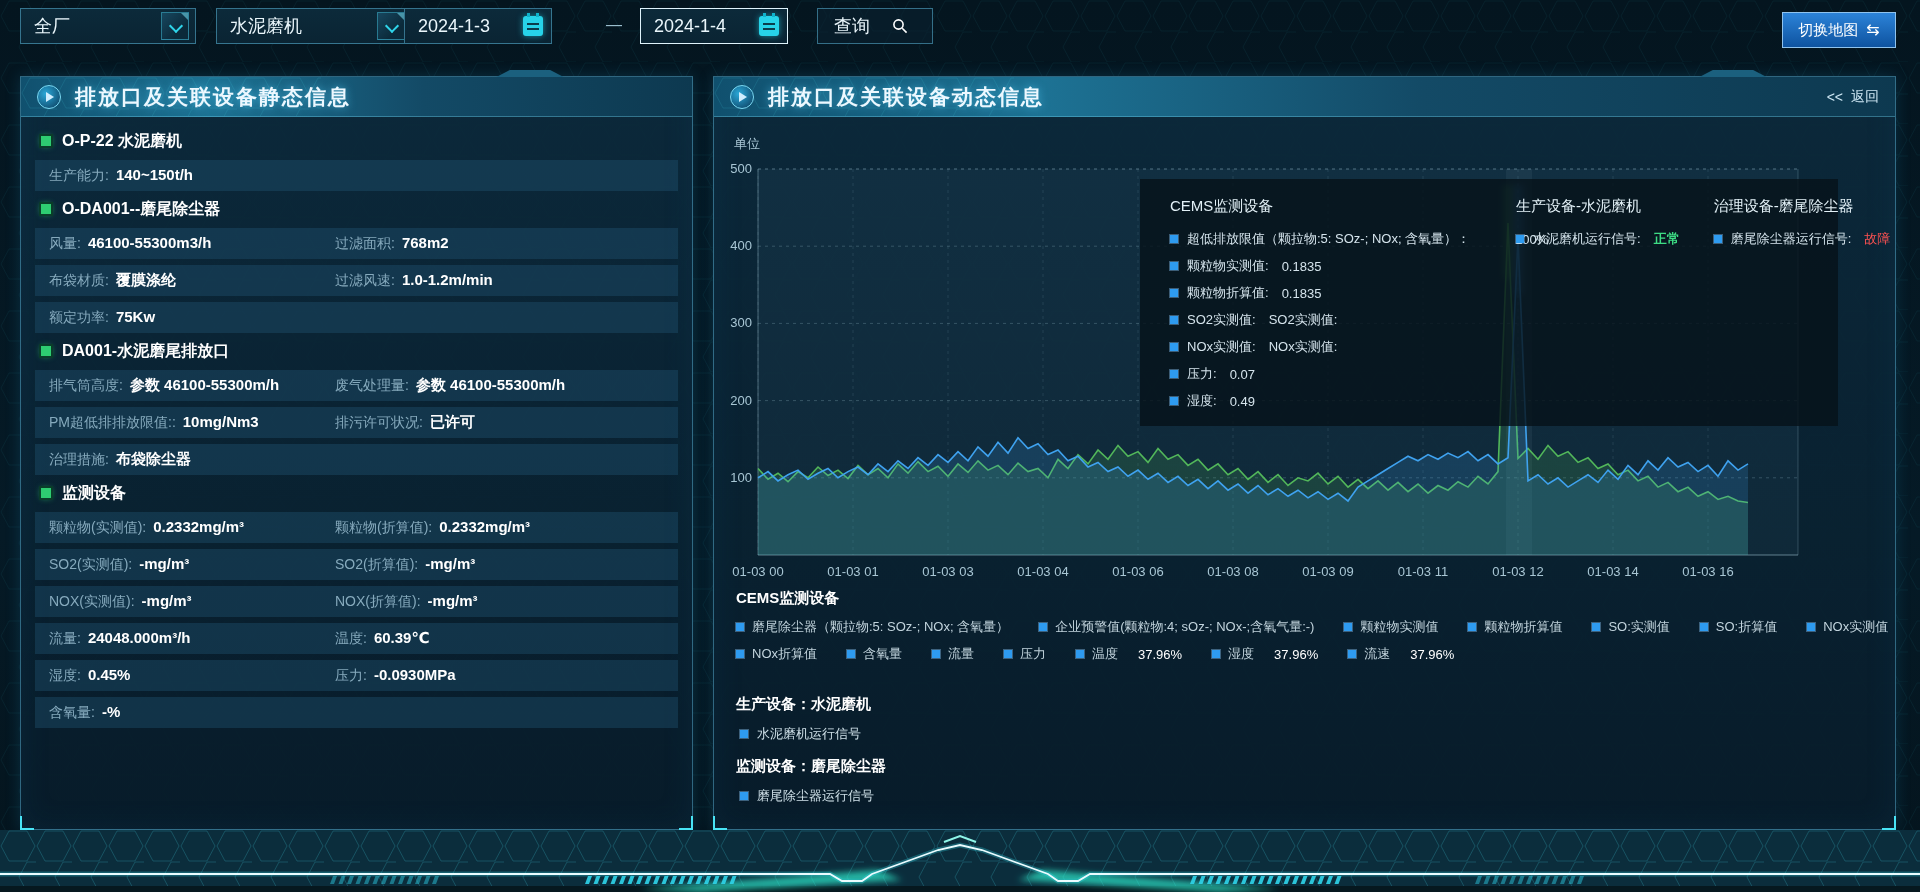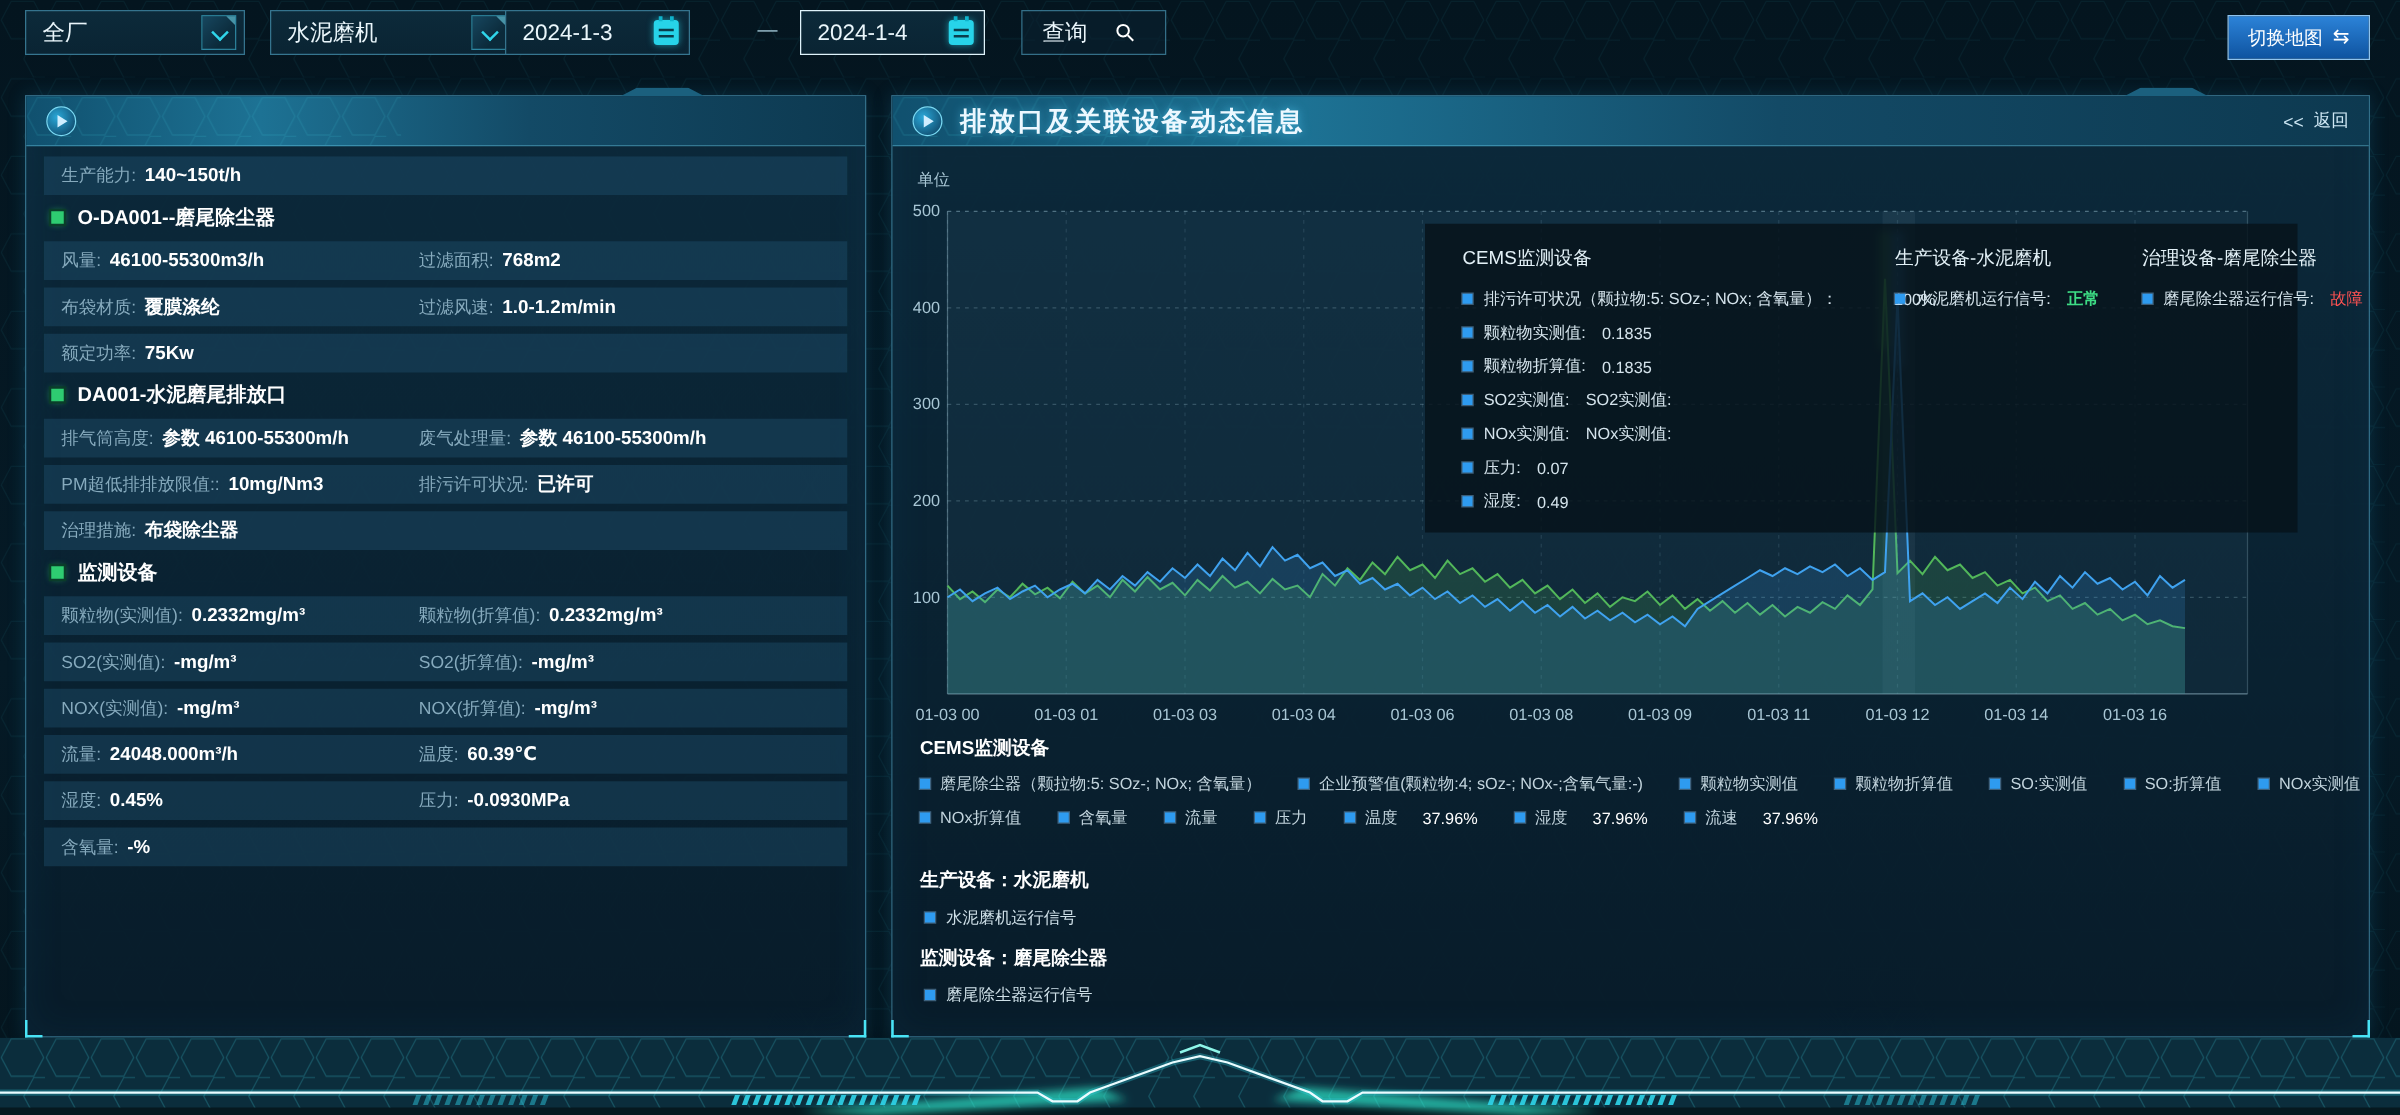--- a/index.html
+++ b/index.html
@@ -144,22 +144,27 @@
 
   <section class="panel left-panel">
     <div class="panel-notch"></div>
     <div class="panel-header">
       <svg class="hex-fill">
           <rect width="100%" height="100%" fill="url(#hexp)" opacity="0.3"></rect>
         </svg>
       <span class="play-icon">
           <i></i>
         </span>
+      <h2 class="panel-title">排放口及关联设备静态信息</h2>
     </div>
     <div class="panel-body" id="static-body">
+        <div class="sec-heading">
+          <span class="sec-bullet"></span>
+          <span>O-P-22 水泥磨机</span>
+        </div>
         <div class="info-row">
           <div class="cell">
             <span class="lbl">生产能力:</span>
             <span class="val">140~150t/h</span>
           </div>
         </div>
         <div class="sec-heading">
           <span class="sec-bullet"></span>
           <span>O-DA001--磨尾除尘器</span>
         </div>
@@ -357,21 +362,21 @@
           <div class="xtick" style="left: 899px; top: 487px;">01-03 14</div>
           <div class="xtick" style="left: 994px; top: 487px;">01-03 16</div>
         </div>
 
       <div class="chart-tooltip">
         <div class="tt-col" style="width:312px">
           <div class="tt-title">CEMS监测设备</div>
           <div id="tt-items-1">
               <div class="tt-item">
                 <span class="sq"></span>
-                <span>排污许可状况（颗拉物:5: SOz-; NOx; 含氧量）：</span>
+                <span>超低排放限值（颗拉物:5: SOz-; NOx; 含氧量）：</span>
                 <span class="tt-val pad">100%</span>
               </div>
               <div class="tt-item">
                 <span class="sq"></span>
                 <span>颗粒物实测值:</span>
                 <span class="tt-val">0.1835</span>
               </div>
               <div class="tt-item">
                 <span class="sq"></span>
                 <span>颗粒物折算值:</span>

